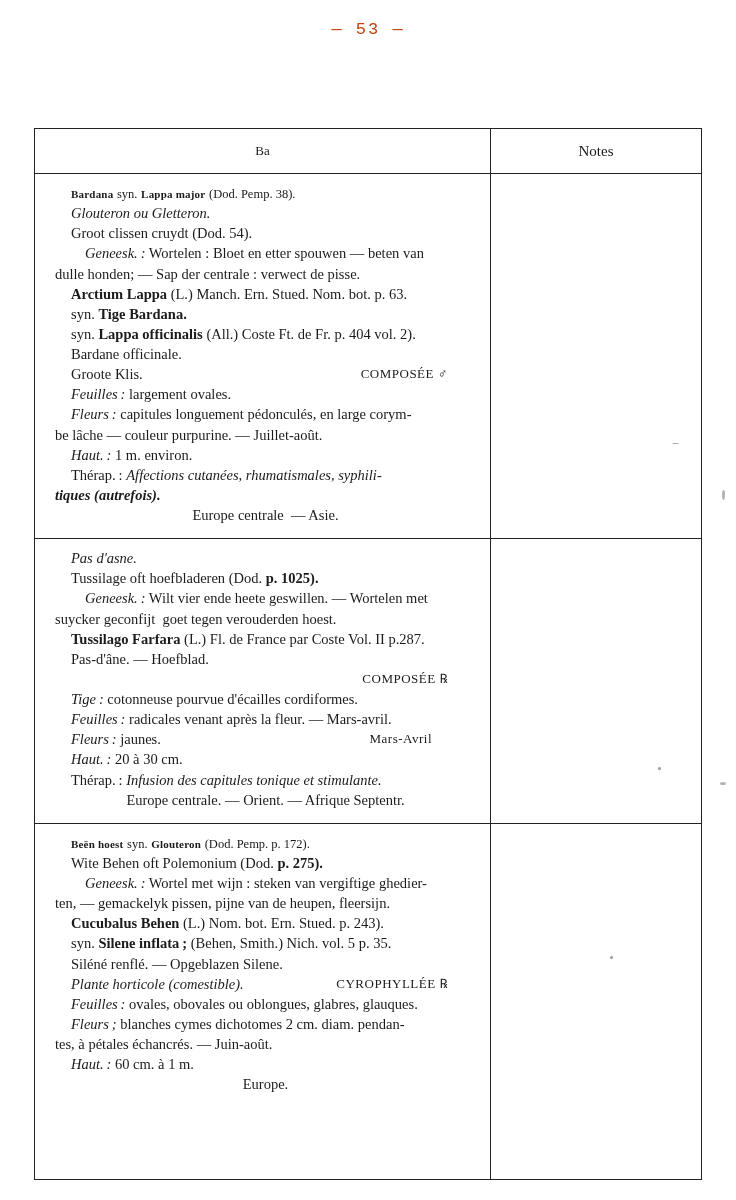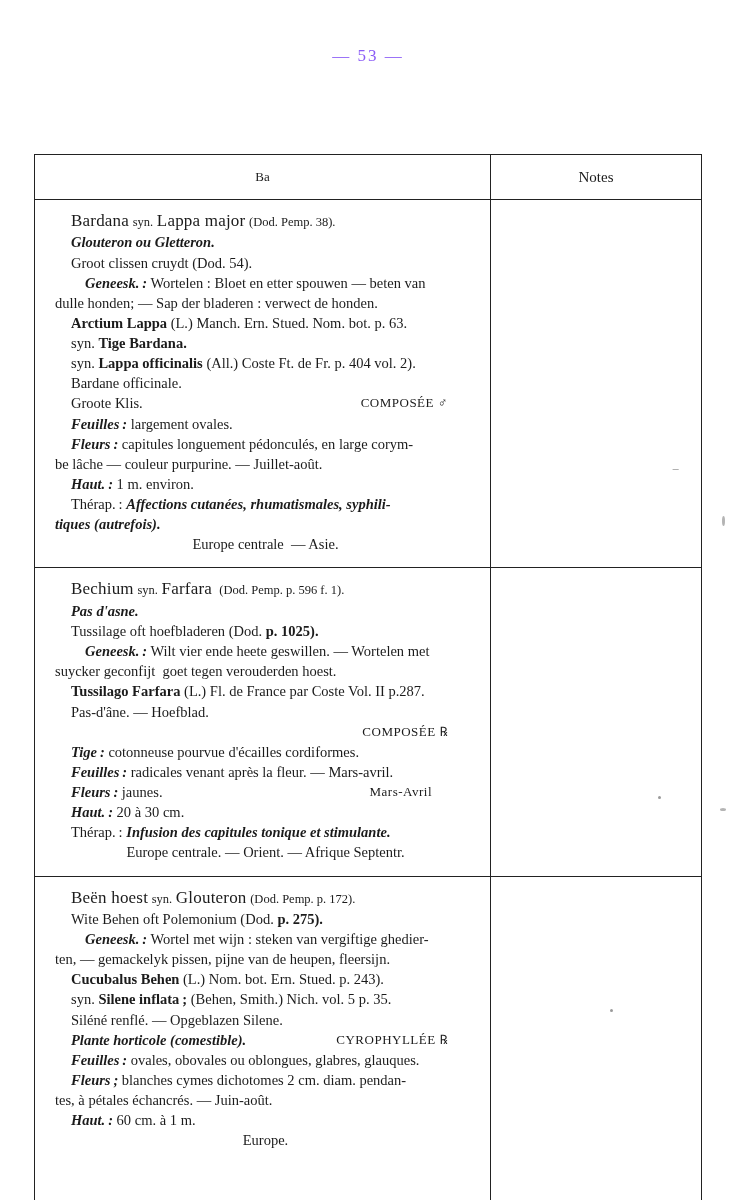--- a/index.html
+++ b/index.html
@@ -18,23 +18,23 @@
   .page {
     position: relative;
     width: 736px;
     height: 1200px;
     box-sizing: border-box;
   }
   .page-number {
     text-align: center;
     font-size: 17px;
     letter-spacing: 2px;
-    margin-top: 46px;
-    color: #8b5cf6;
-    font-family: Liberation Serif, serif;
+    margin-top: 20px;
+    color: #c2410c;
+    font-family: Liberation Mono, monospace;
   }
   .table {
     position: absolute;
     left: 34px;
     top: 108px;
     width: 668px;
     height: 1052px;
     border: 1.5px solid #222;
     box-sizing: border-box;
     display: flex;
@@ -92,30 +92,30 @@
     font-size: 14.5px;
     line-height: 1.32;
     margin: 0 0 1px 0;
     position: relative;
   }
   .ind-0 { padding-left: 0; }
   .ind-1 { padding-left: 16px; }
   .ind-2 { padding-left: 30px; }
   .center { text-align: center; padding-left: 0; }
   .bold-head {
-    font-weight: normal;
-    font-size: 17px;
+    font-weight: bold;
+    font-size: 11px;
     letter-spacing: 0.2px;
   }
   .syn-small {
     font-size: 12.5px;
     font-weight: normal;
   }
   .bold { font-weight: bold; }
-  .ital { font-style: italic; font-weight: bold; }
+  .ital { font-style: italic; }
   .bolditalic { font-weight: bold; font-style: italic; }
   .small { font-size: 12.5px; }
   .rightfloat {
     position: absolute;
     right: 28px;
     top: 0;
     font-variant: small-caps;
     letter-spacing: 0.5px;
     font-size: 13px;
   }
@@ -150,42 +150,41 @@
     </div>
 
     <div class="tbody">
 
       <div class="trow">
         <div class="cell-main">
             <div class="entry-line ind-1"><span class="bold-head">Bardana</span> <span class="syn-small">syn.</span> <span class="bold-head">Lappa major</span> <span class="small">(Dod. Pemp. 38).</span></div>
             <div class="entry-line ind-1"><span class="ital">Glouteron ou Gletteron.</span></div>
             <div class="entry-line ind-1">Groot clissen cruydt (Dod. 54).</div>
             <div class="entry-line ind-2"><span class="ital">Geneesk. :</span> Wortelen : Bloet en etter spouwen — beten van</div>
-            <div class="entry-line ind-0">dulle honden; — Sap der bladeren : verwect de honden.</div>
+            <div class="entry-line ind-0">dulle honden; — Sap der centrale : verwect de pisse.</div>
             <div class="entry-line ind-1"><span class="bold">Arctium Lappa</span> (L.) Manch. Ern. Stued. Nom. bot. p. 63.</div>
             <div class="entry-line ind-1">syn. <span class="bold">Tige Bardana.</span></div>
             <div class="entry-line ind-1">syn. <span class="bold">Lappa officinalis</span> (All.) Coste Ft. de Fr. p. 404 vol. 2).</div>
             <div class="entry-line ind-1">Bardane officinale.</div>
             <div class="entry-line ind-1">Groote Klis.<span class="rightfloat">COMPOSÉE ♂</span></div>
             <div class="entry-line ind-1"><span class="ital">Feuilles :</span> largement ovales.</div>
             <div class="entry-line ind-1"><span class="ital">Fleurs :</span> capitules longuement pédonculés, en large corym-</div>
             <div class="entry-line ind-0">be lâche — couleur purpurine. — Juillet-août.</div>
             <div class="entry-line ind-1"><span class="ital">Haut. :</span> 1 m. environ.</div>
             <div class="entry-line ind-1">Thérap. : <span class="ital">Affections cutanées, rhumatismales, syphili-</span></div>
             <div class="entry-line ind-0"><span class="bolditalic">tiques (autrefois).</span></div>
             <div class="entry-line ind-0 center">Europe centrale &nbsp;— Asie.</div>
           </div>
         <div class="cell-notes">
           <span class="notes-mark" style="right:22px;top:262px;">−</span>
         </div>
       </div>
 
       <div class="trow">
         <div class="cell-main">
-            <div class="entry-line ind-1"><span class="bold-head">Bechium</span> <span class="syn-small">syn.</span> <span class="bold-head">Farfara</span> &nbsp;<span class="small">(Dod. Pemp. p. 596 f. 1).</span></div>
             <div class="entry-line ind-1"><span class="ital">Pas d'asne.</span></div>
             <div class="entry-line ind-1">Tussilage oft hoefbladeren (Dod. <span class="bold">p. 1025).</span></div>
             <div class="entry-line ind-2"><span class="ital">Geneesk. :</span> Wilt vier ende heete geswillen. — Wortelen met</div>
             <div class="entry-line ind-0">suycker geconfijt&nbsp; goet tegen verouderden hoest.</div>
             <div class="entry-line ind-1"><span class="bold">Tussilago Farfara</span> (L.) Fl. de France par Coste Vol. II p.287.</div>
             <div class="entry-line ind-1">Pas-d'âne. — Hoefblad.</div>
             <div class="entry-line ind-1"><span class="rightfloat">COMPOSÉE ℞</span>&nbsp;</div>
             <div class="entry-line ind-1"><span class="ital">Tige :</span> cotonneuse pourvue d'écailles cordiformes.</div>
             <div class="entry-line ind-1"><span class="ital">Feuilles :</span> radicales venant après la fleur. — Mars-avril.</div>
             <div class="entry-line ind-1"><span class="ital">Fleurs :</span> jaunes. <span class="rightfloat" style="font-variant:normal;right:44px;">Mars-Avril</span></div>

